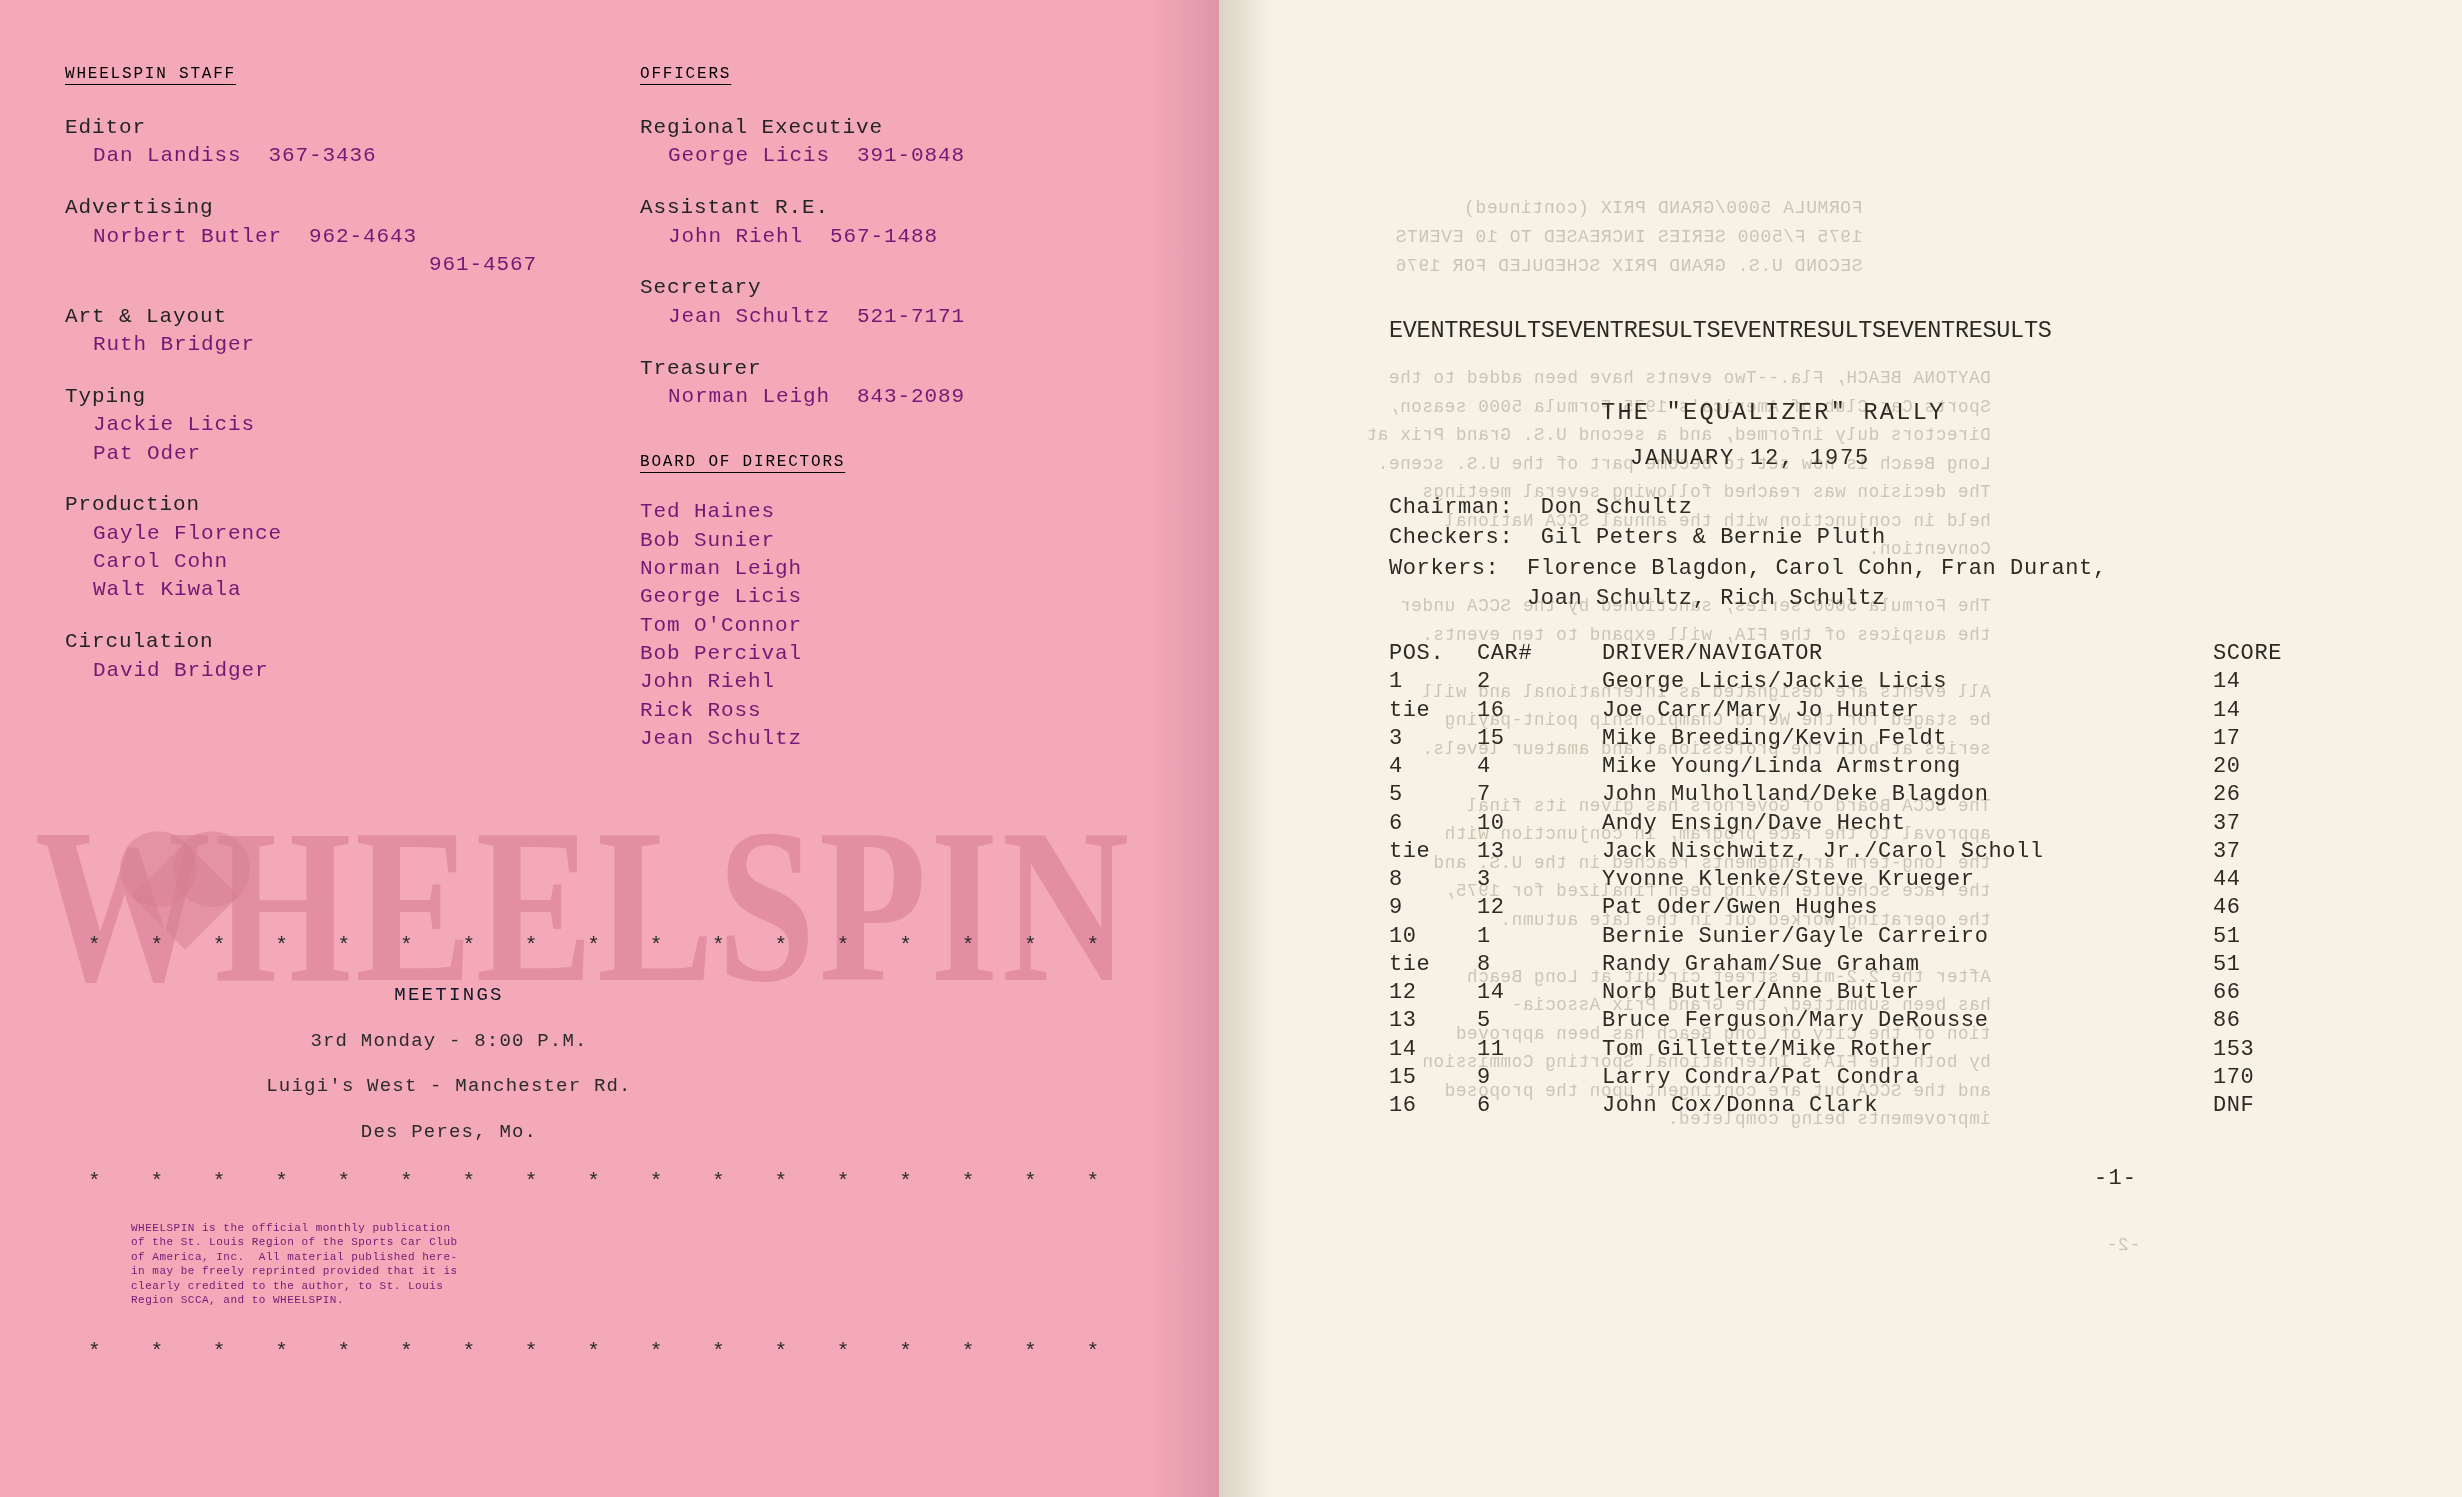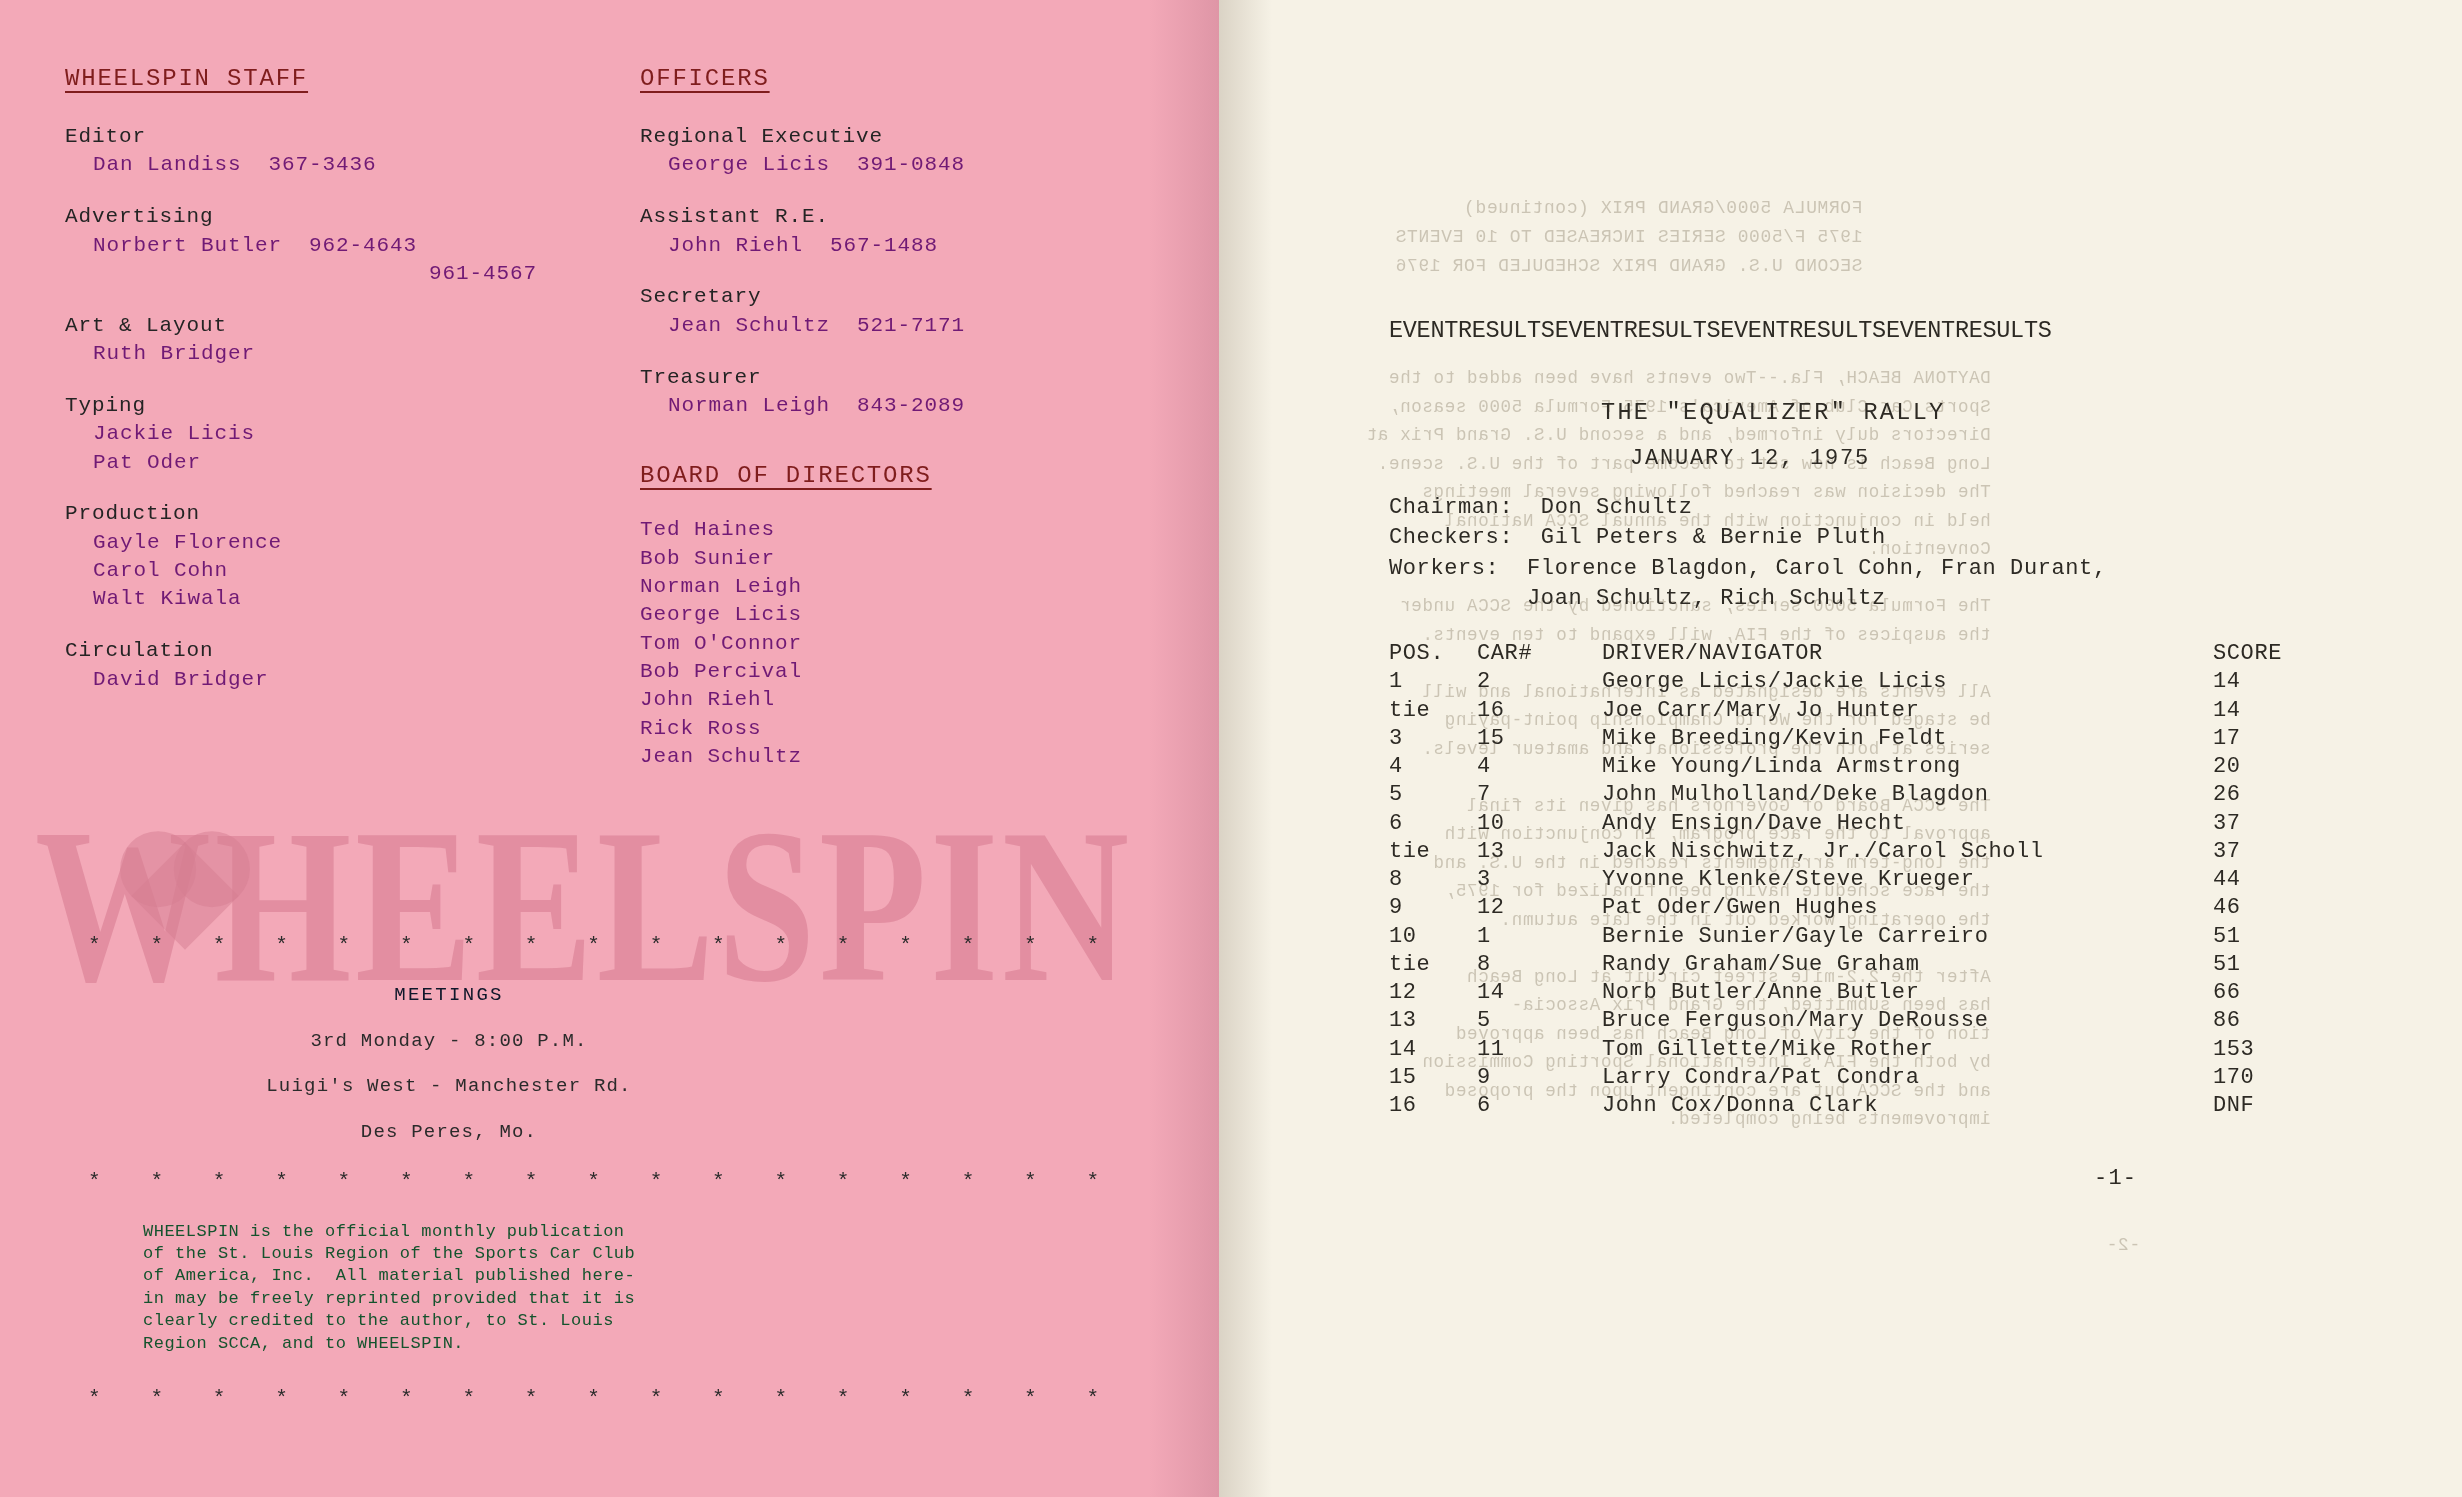--- a/index.html
+++ b/index.html
@@ -66,25 +66,25 @@
     content: "";
     position: absolute;
     width: 76px;
     height: 76px;
     background: rgba(214,125,145,0.5);
     border-radius: 50%;
   }
   .ghost-heart::before { top: -38px; left: 0; }
   .ghost-heart::after  { top: 0; left: 38px; }
   .col-head {
-    font-size: 24px;
+    font-size: 16px;
     letter-spacing: 1.8px;
     text-decoration: underline;
     text-underline-offset: 5.9px;
-    color: #7f1d1d;
+    color: #000000;
     white-space: pre;
   }
   .col-left-block {
     position: absolute;
     left: 65px;
     top: 65px;
     width: 517px;
   }
   .col-right-block {
     position: absolute;
@@ -149,25 +149,25 @@
     white-space: pre;
   }
   .stars-2 { margin-top: 27px; }
   .colophon {
     margin-top: 28px;
     text-align: left;
     padding-left: 43px;
     padding-right: 23.5px;
   }
   .colophon p {
-    margin: 12px;
-    font-size: 17px;
+    margin: 0;
+    font-size: 11px;
     line-height: 1.32;
     letter-spacing: 0.5px;
-    color: #14532d;
+    color: #701a75;
     white-space: pre-wrap;
   }
   .stars-3 { margin-top: 32px; }
 
   
   .page-right {
     position: relative;
     flex: 1;
     height: 1498px;
     background: #f6f2e6;

